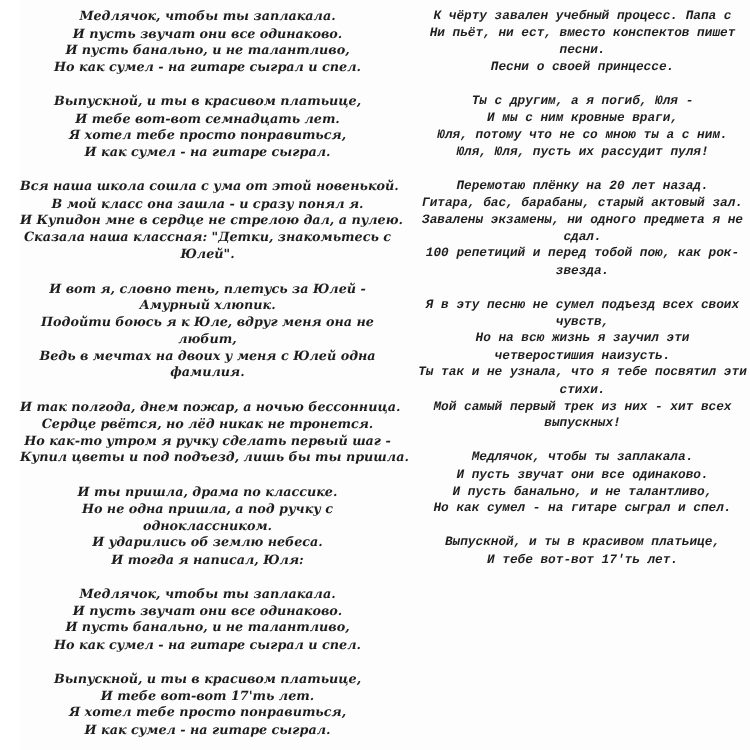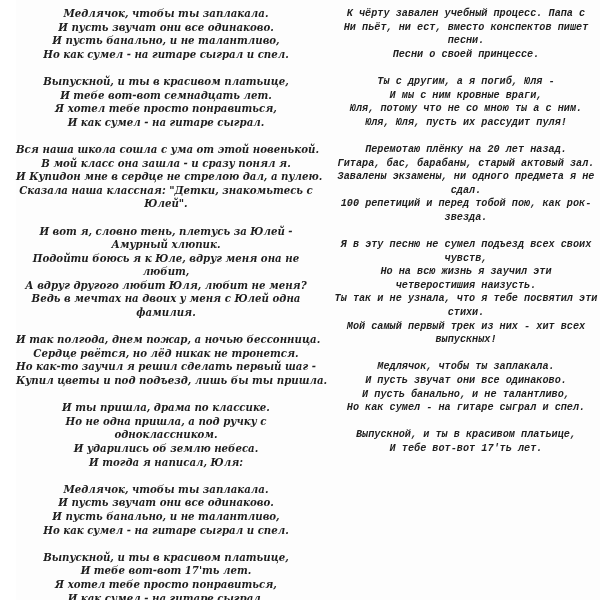--- a/index.html
+++ b/index.html
@@ -40,28 +40,27 @@
         <span class="line">В мой класс она зашла - и сразу понял я.</span>
         <span class="line">И Купидон мне в сердце не стрелою дал, а пулею.</span>
         <span class="line">Сказала наша классная: "Детки, знакомьтесь с</span>
         <span class="line">Юлей".</span>
       </div>
       <div class="stanza">
         <span class="line">И вот я, словно тень, плетусь за Юлей -</span>
         <span class="line">Амурный хлюпик.</span>
         <span class="line">Подойти боюсь я к Юле, вдруг меня она не</span>
         <span class="line">любит,</span>
-        <span class="line">А вдруг другого любит Юля, любит не меня?</span>
         <span class="line">Ведь в мечтах на двоих у меня с Юлей одна</span>
         <span class="line">фамилия.</span>
       </div>
       <div class="stanza">
         <span class="line">И так полгода, днем пожар, а ночью бессонница.</span>
         <span class="line">Сердце рвётся, но лёд никак не тронется.</span>
-        <span class="line">Но как-то заучил я решил сделать первый шаг -</span>
+        <span class="line">Но как-то утром я ручку сделать первый шаг -</span>
         <span class="line">Купил цветы и под подъезд, лишь бы ты пришла.</span>
       </div>
       <div class="stanza">
         <span class="line">И ты пришла, драма по классике.</span>
         <span class="line">Но не одна пришла, а под ручку с</span>
         <span class="line">одноклассником.</span>
         <span class="line">И ударились об землю небеса.</span>
         <span class="line">И тогда я написал, Юля:</span>
       </div>
       <div class="stanza">

